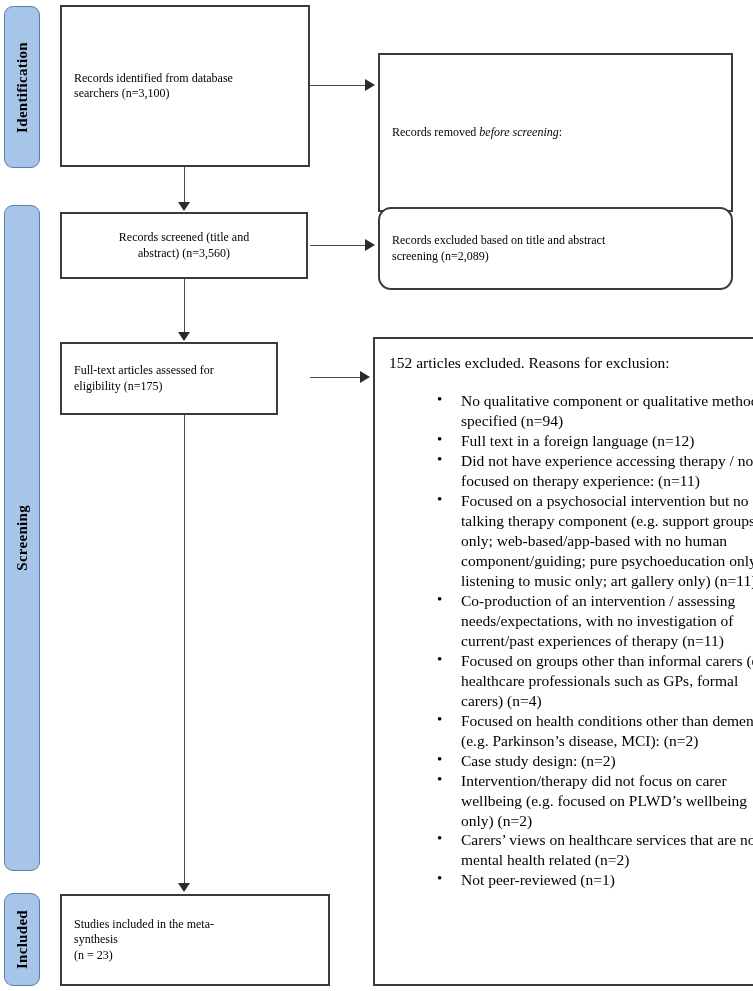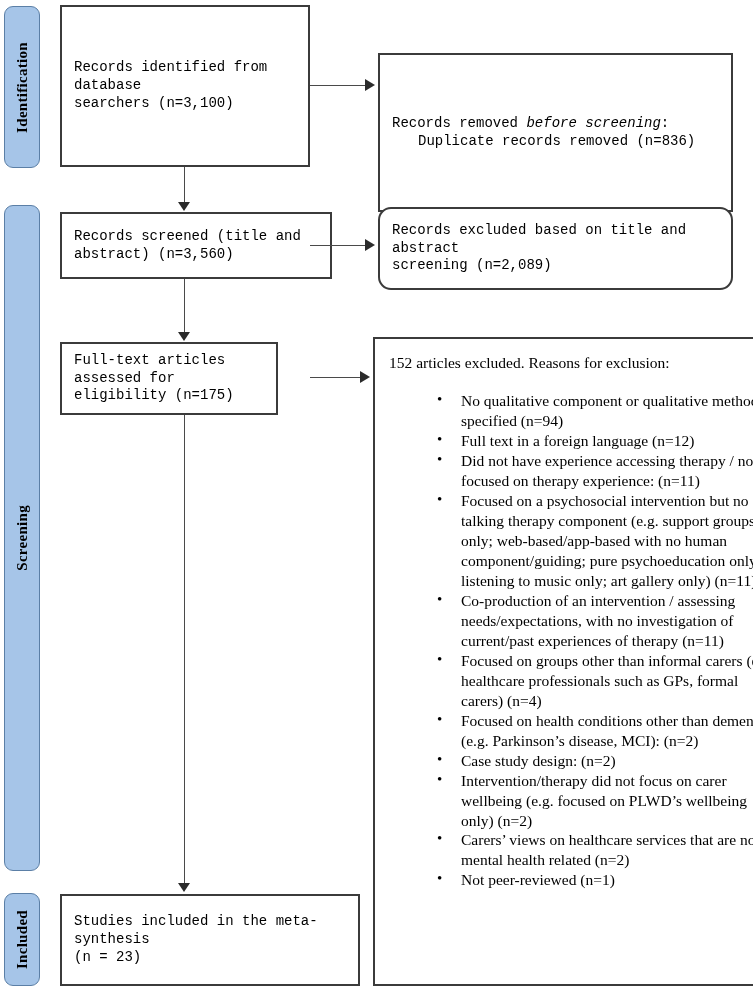--- a/index.html
+++ b/index.html
@@ -55,34 +55,33 @@
     position: absolute;
     background: #ffffff;
     border: 2px solid #3b3b3b;
     box-sizing: border-box;
     padding: 0 12px;
     display: flex;
     flex-direction: column;
     justify-content: center;
   }
   .flow-box .box-text {
-    font-size: 14px;
+    font-size: 12px;
     line-height: 1.28;
     white-space: pre-line;
-    font-family: Liberation Mono, monospace;
   }
   .flow-box .box-text em { font-style: italic; }
 
   #box-identified      { left: 60px;  top: 5px;   width: 250px; height: 162px; }
   #box-removed         { left: 378px; top: 5px;   width: 355px; height: 159px; margin-top: 48px; }
-  #box-screened        { left: 60px;  top: 212px; width: 272px; height: 67px;  }
+  #box-screened        { left: 60px;  top: 212px; width: 248px; height: 67px; align-items: center;  }
   #box-excluded-ta     { left: 378px; top: 207px; width: 355px; height: 83px; border-radius: 13px; }
   #box-fulltext        { left: 60px;  top: 342px; width: 218px; height: 73px;  }
   #box-reasons         { left: 373px; top: 337px; width: 432px; height: 649px; padding: 8px 8px 20px 10px; justify-content: flex-start; }
-  #box-included        { left: 60px;  top: 894px; width: 300px; height: 92px;  }
+  #box-included        { left: 60px;  top: 894px; width: 270px; height: 92px;  }
 
   
   .indent-line { display: block; padding-left: 26px; }
 
   
   .reasons-head {
     font-size: 15.5px;
     line-height: 1.28;
     margin: 6px 0 0 4px;
   }
@@ -165,21 +164,20 @@
     <span class="phase-label">Included</span>
   </div>
 
   <div class="flow-box" id="box-identified">
     <div class="box-text">Records identified from database</div>
     <div class="box-text">searchers (n=3,100)</div>
   </div>
 
   <div class="flow-box" id="box-removed">
     <div class="box-text"><span>Records removed </span><em>before screening</em><span>:</span></div>
-    <div class="box-text indent-line">Duplicate records removed (n=836)</div>
   </div>
 
   <div class="flow-box" id="box-screened">
     <div class="box-text">Records screened (title and</div>
     <div class="box-text">abstract) (n=3,560)</div>
   </div>
 
   <div class="flow-box" id="box-excluded-ta">
     <div class="box-text">Records excluded based on title and abstract</div>
     <div class="box-text">screening (n=2,089)</div>

